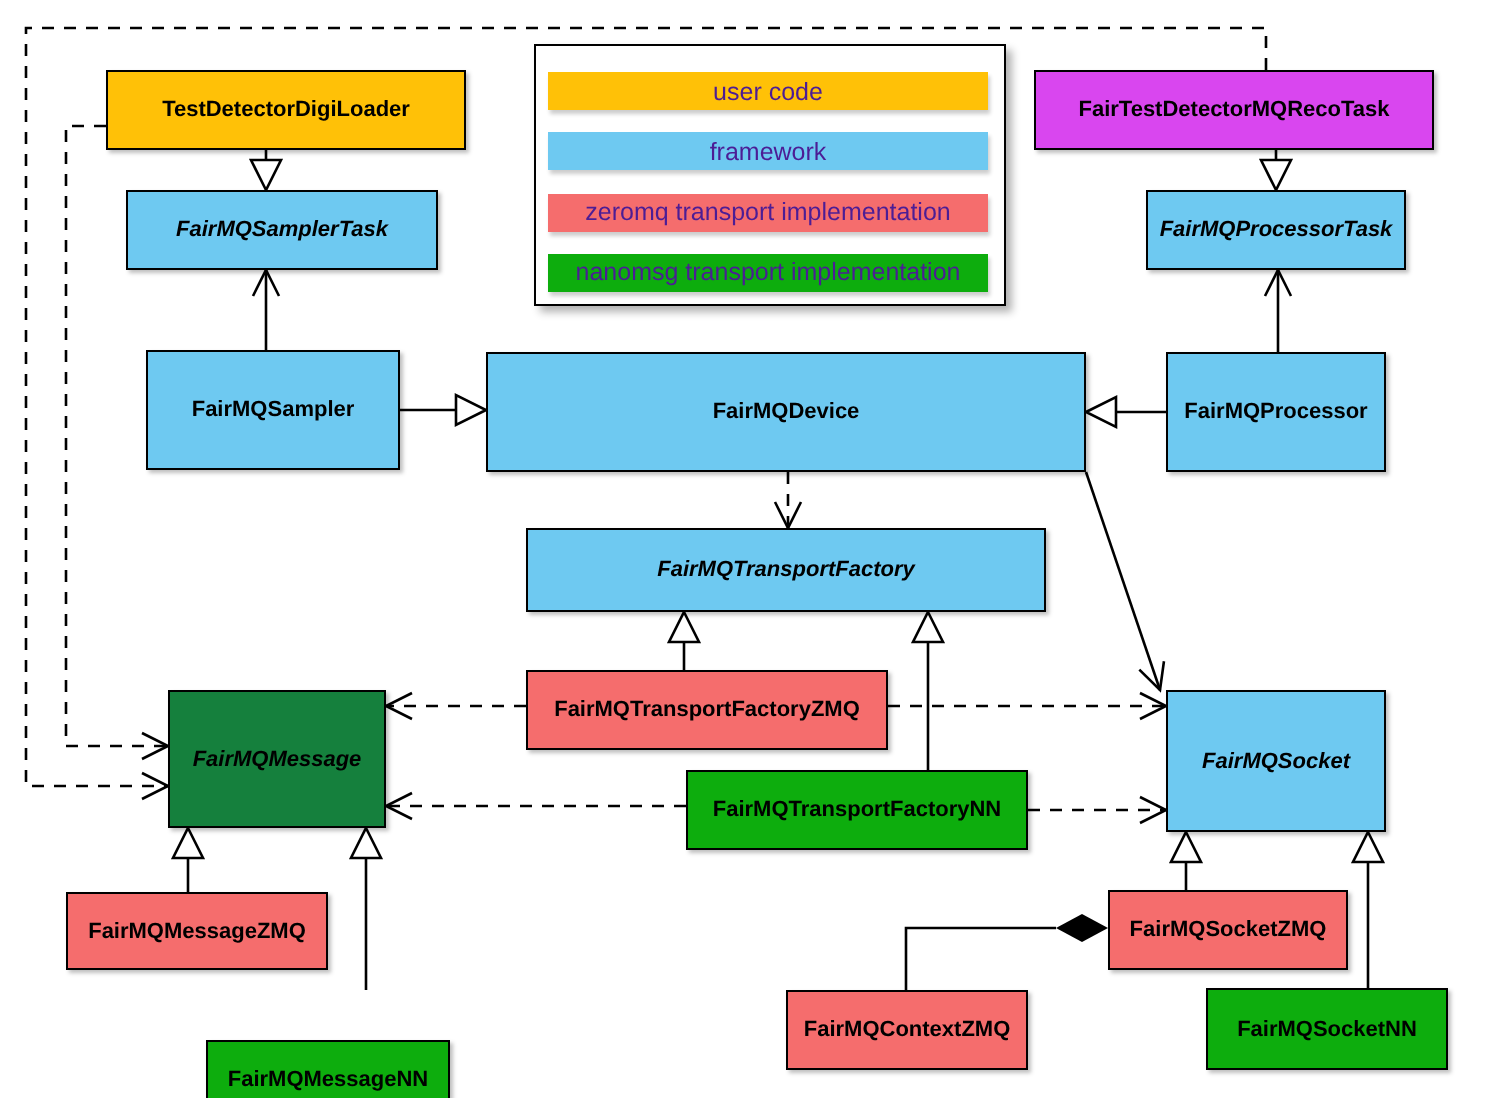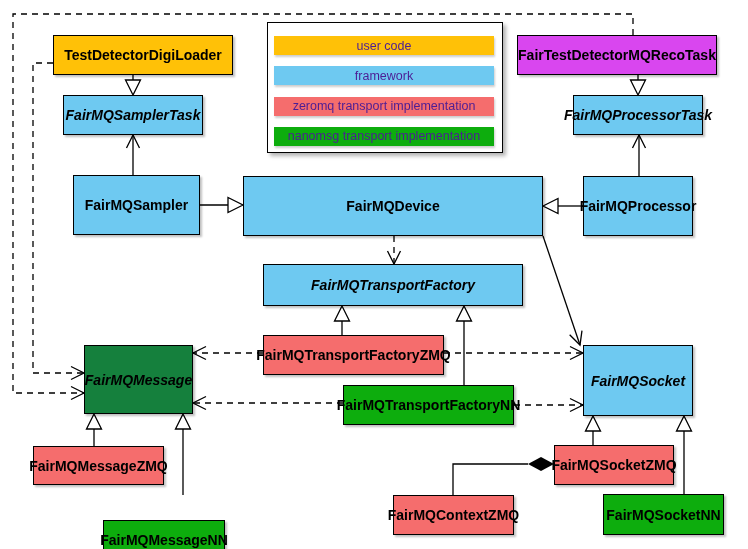--- a/index.html
+++ b/index.html
@@ -2,21 +2,21 @@
 <html><head>
 <meta charset="utf-8">
 <style>
   html,body{margin:0;padding:0;background:#fff;}
   body{font-family:"Liberation Sans",sans-serif;}
   #diagram{position:relative;width:748px;height:549px;background:#fff;overflow:hidden;}
   #connectors{position:absolute;left:0;top:0;}
   .node{
     position:absolute;box-sizing:border-box;border:1.4px solid #000;
     display:flex;align-items:center;justify-content:center;
-    font-size:14px;font-weight:bold;color:#000;white-space:nowrap;
+    font-size:11px;font-weight:bold;color:#000;white-space:nowrap;
     box-shadow:1.5px 1.5px 2px rgba(0,0,0,0.25);
   }
   .node.abstract{font-style:italic;}
   #legend{
     position:absolute;box-sizing:border-box;background:#fff;border:1.4px solid #000;
     box-shadow:3px 3px 4px rgba(0,0,0,0.3);
   }
   .legend-bar{
     position:absolute;left:6px;width:220px;height:19px;
     display:flex;align-items:center;justify-content:center;
@@ -110,21 +110,21 @@
         <polyline points="570,411.5 583,405 570,398.5" fill="none" stroke="#000000" stroke-width="1.3"></polyline>
       </g>
       <g>
         <polyline points="453,495 453,464 528,464" fill="none" stroke="#000000" stroke-width="1.3"></polyline>
         <polygon points="554,464 541,471 528,464 541,457" fill="#000000"></polygon>
       </g>
     </svg>
   <div id="nodes-layer">
       <div class="node" style="left: 53px; top: 35px; width: 180px; height: 40px; background: rgb(255, 193, 7);">TestDetectorDigiLoader</div>
       <div class="node" style="left: 517px; top: 35px; width: 200px; height: 40px; background: #d946ef;">FairTestDetectorMQRecoTask</div>
-      <div class="node abstract" style="left: 63px; top: 95px; width: 140px; height: 40px; background: rgb(110, 201, 241);">FairMQSamplerTask</div>
+      <div class="node abstract" style="left: 63px; top: 95px; width: 156px; height: 40px; background: rgb(110, 201, 241);">FairMQSamplerTask</div>
       <div class="node abstract" style="left: 573px; top: 95px; width: 130px; height: 40px; background: rgb(110, 201, 241);">FairMQProcessorTask</div>
       <div class="node" style="left: 73px; top: 175px; width: 127px; height: 60px; background: rgb(110, 201, 241);">FairMQSampler</div>
       <div class="node" style="left: 243px; top: 176px; width: 300px; height: 60px; background: rgb(110, 201, 241);">FairMQDevice</div>
       <div class="node" style="left: 583px; top: 176px; width: 110px; height: 60px; background: rgb(110, 201, 241);">FairMQProcessor</div>
       <div class="node abstract" style="left: 263px; top: 264px; width: 260px; height: 42px; background: rgb(110, 201, 241);">FairMQTransportFactory</div>
       <div class="node" style="left: 263px; top: 335px; width: 181px; height: 40px; background: rgb(245, 109, 109);">FairMQTransportFactoryZMQ</div>
       <div class="node" style="left: 343px; top: 385px; width: 171px; height: 40px; background: rgb(13, 173, 13);">FairMQTransportFactoryNN</div>
       <div class="node abstract" style="left: 84px; top: 345px; width: 109px; height: 69px; background: #15803d;">FairMQMessage</div>
       <div class="node abstract" style="left: 583px; top: 345px; width: 110px; height: 71px; background: rgb(110, 201, 241);">FairMQSocket</div>
       <div class="node" style="left: 33px; top: 446px; width: 131px; height: 39px; background: rgb(245, 109, 109);">FairMQMessageZMQ</div>

